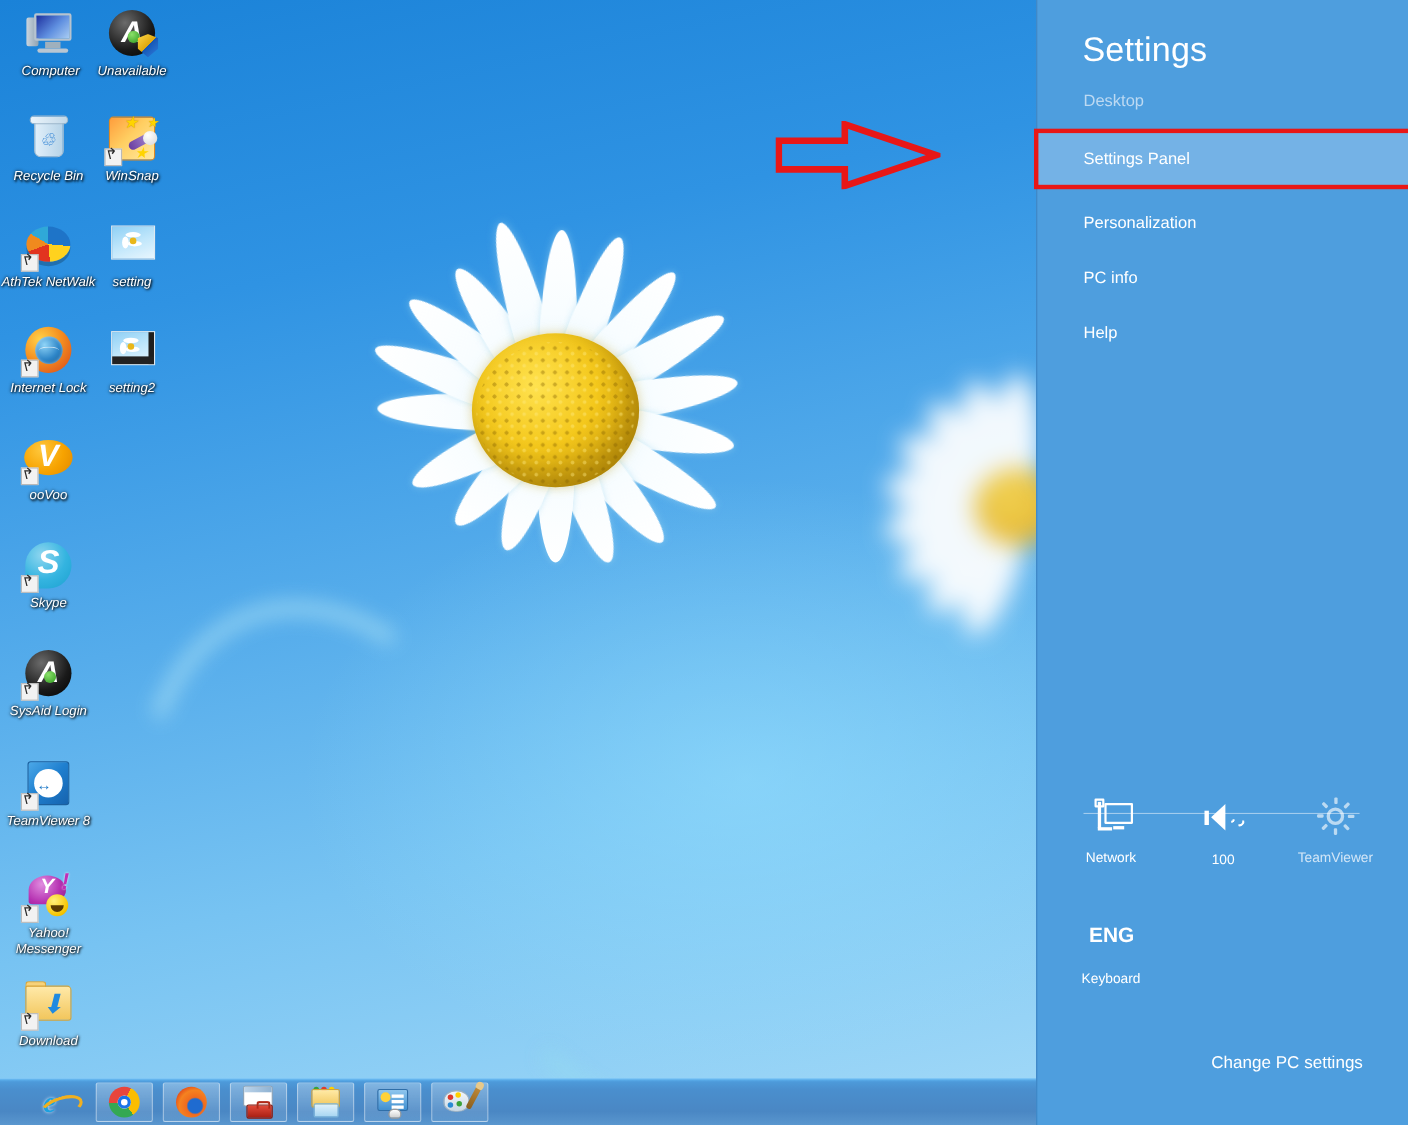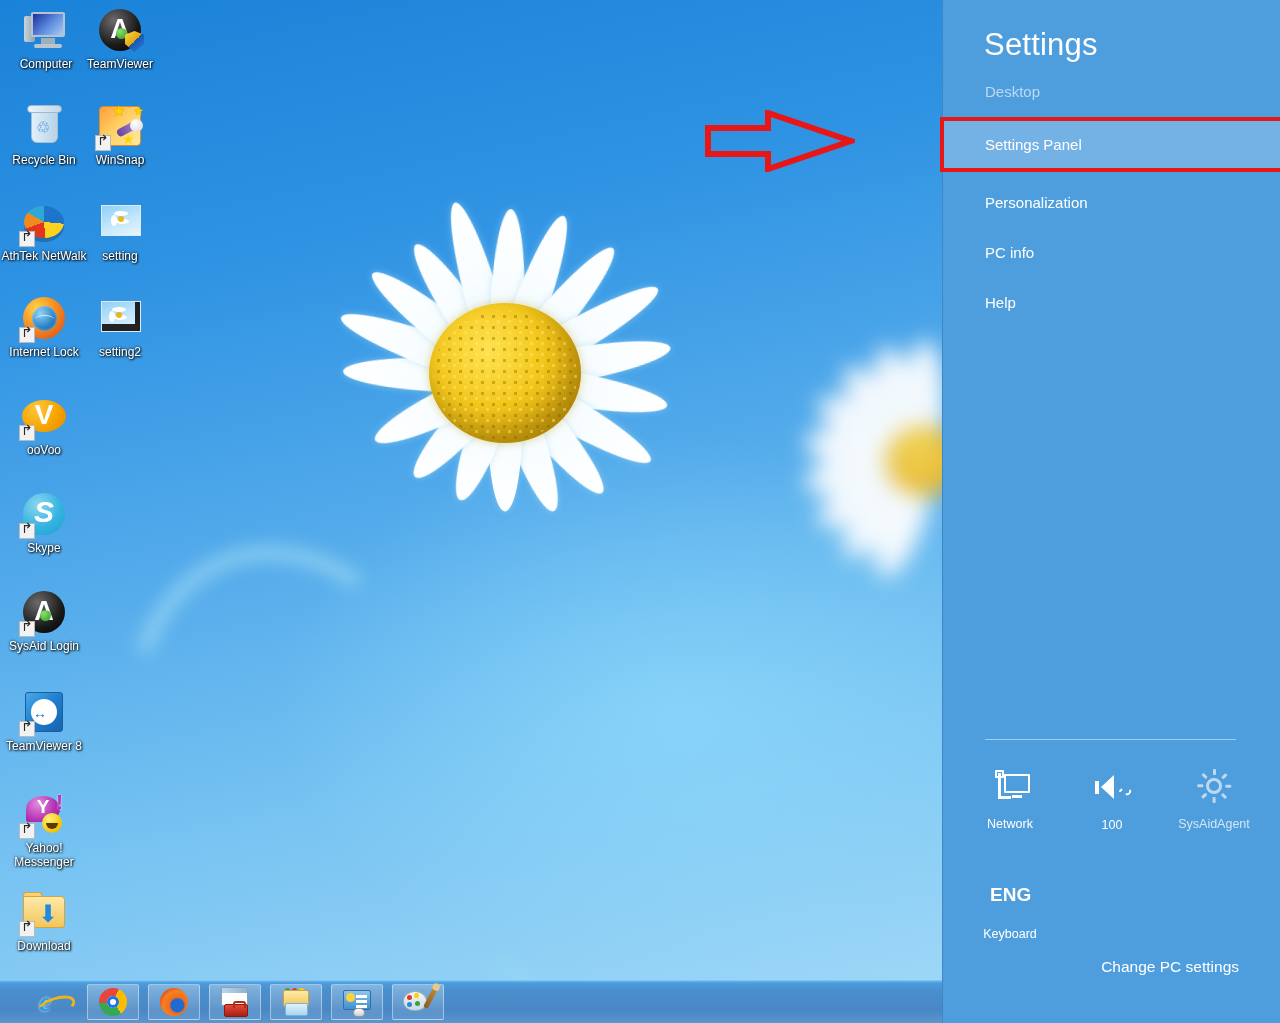--- a/index.html
+++ b/index.html
@@ -10,20 +10,21 @@
   }
   #screen { position:relative; width:1280px; height:1023px; overflow:hidden; }
 
   
   #desktop {
     position:absolute; left:0; top:0; width:942px; height:985px;
     overflow:hidden;
     background:
       radial-gradient(ellipse 620px 420px at 72% 72%, rgba(150,225,255,0.55) 0%, rgba(150,225,255,0) 65%),
       linear-gradient(168deg, #1a82d8 0%, #2f93e3 26%, #55aceb 52%, #77c3f2 74%, #9ed7f7 100%);
+    font-style: italic;
   }
   
   .stem {
     position:absolute; border-radius:50%;
     filter:blur(9px); opacity:.78;
   }
   .stem.s1 {
     left:130px; top:540px; width:360px; height:520px;
     border:13px solid rgba(175,228,246,.82);
     border-color: rgba(175,228,246,.85) transparent transparent transparent;
@@ -424,21 +425,21 @@
   #ci-personal { top:185px; }
   #ci-pcinfo  { top:235px; }
   #ci-help    { top:285px; }
 
   #charm-divider {
     position:absolute; left:42px; top:739px; width:251px; height:1px;
     background:rgba(255,255,255,.48);
   }
 
   #charm-grid {
-    position:absolute; left:0; top:768px; width:338px;
+    position:absolute; left:0; top:724px; width:338px;
     display:grid; grid-template-columns:repeat(3,1fr); row-gap:44px;
     padding:0 16px;
   }
   .qs-item { text-align:center; cursor:default; }
   .qs-icon { height:40px; position:relative; margin-bottom:7px; }
   .qs-label { font-size:12.5px; color:#ffffff; }
   .qs-item.disabled .qs-label { color:#d2e6f7; }
 
   
   .qsi-net { width:40px; height:34px; margin:2px auto 0 auto; position:relative; }
@@ -571,21 +572,21 @@
       </div>
       <div class="lbl">Computer</div>
     </div>
 
     <div class="dicon" style="left:74px; top:6px;">
       <div class="glyph ic-sysaid">
         <div class="disk"></div>
           <div class="dot"></div>
           <div class="shield"></div>
       </div>
-      <div class="lbl">TeamViewer</div>
+      <div class="lbl">Unavailable</div>
     </div>
 
     <div class="dicon" style="left:-2px; top:102px;">
       <div class="glyph ic-recycle">
         <div class="bin"></div>
           <div class="lid"></div>
           <div class="rsym">♲</div>
       </div>
       <div class="lbl">Recycle Bin</div>
     </div>
@@ -809,21 +810,21 @@
             <div class="ray" style="transform:rotate(0deg)"></div>
             <div class="ray" style="transform:rotate(45deg)"></div>
             <div class="ray" style="transform:rotate(90deg)"></div>
             <div class="ray" style="transform:rotate(135deg)"></div>
             <div class="ray" style="transform:rotate(180deg)"></div>
             <div class="ray" style="transform:rotate(225deg)"></div>
             <div class="ray" style="transform:rotate(270deg)"></div>
             <div class="ray" style="transform:rotate(315deg)"></div>
           </div>
         </div>
-        <div class="qs-label">SysAidAgent</div>
+        <div class="qs-label">TeamViewer</div>
       </div>
 
 
 
       <div class="qs-item">
         <div class="qs-icon">
           <div class="qsi-kbd">ENG</div>
         </div>
         <div class="qs-label">Keyboard</div>
       </div>

